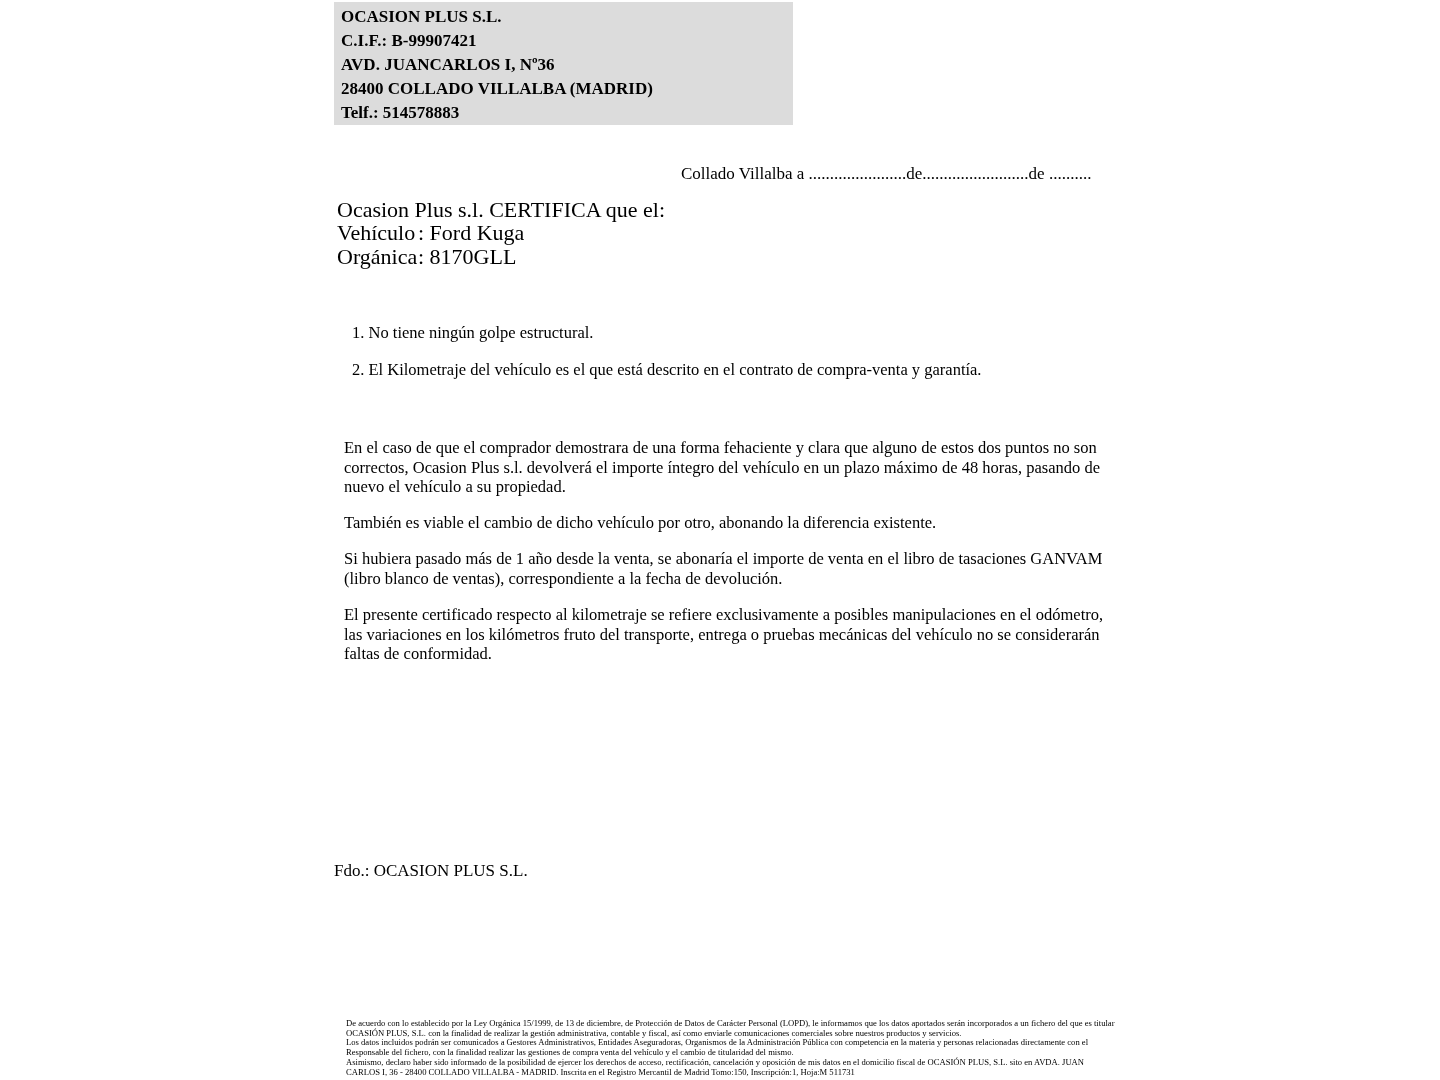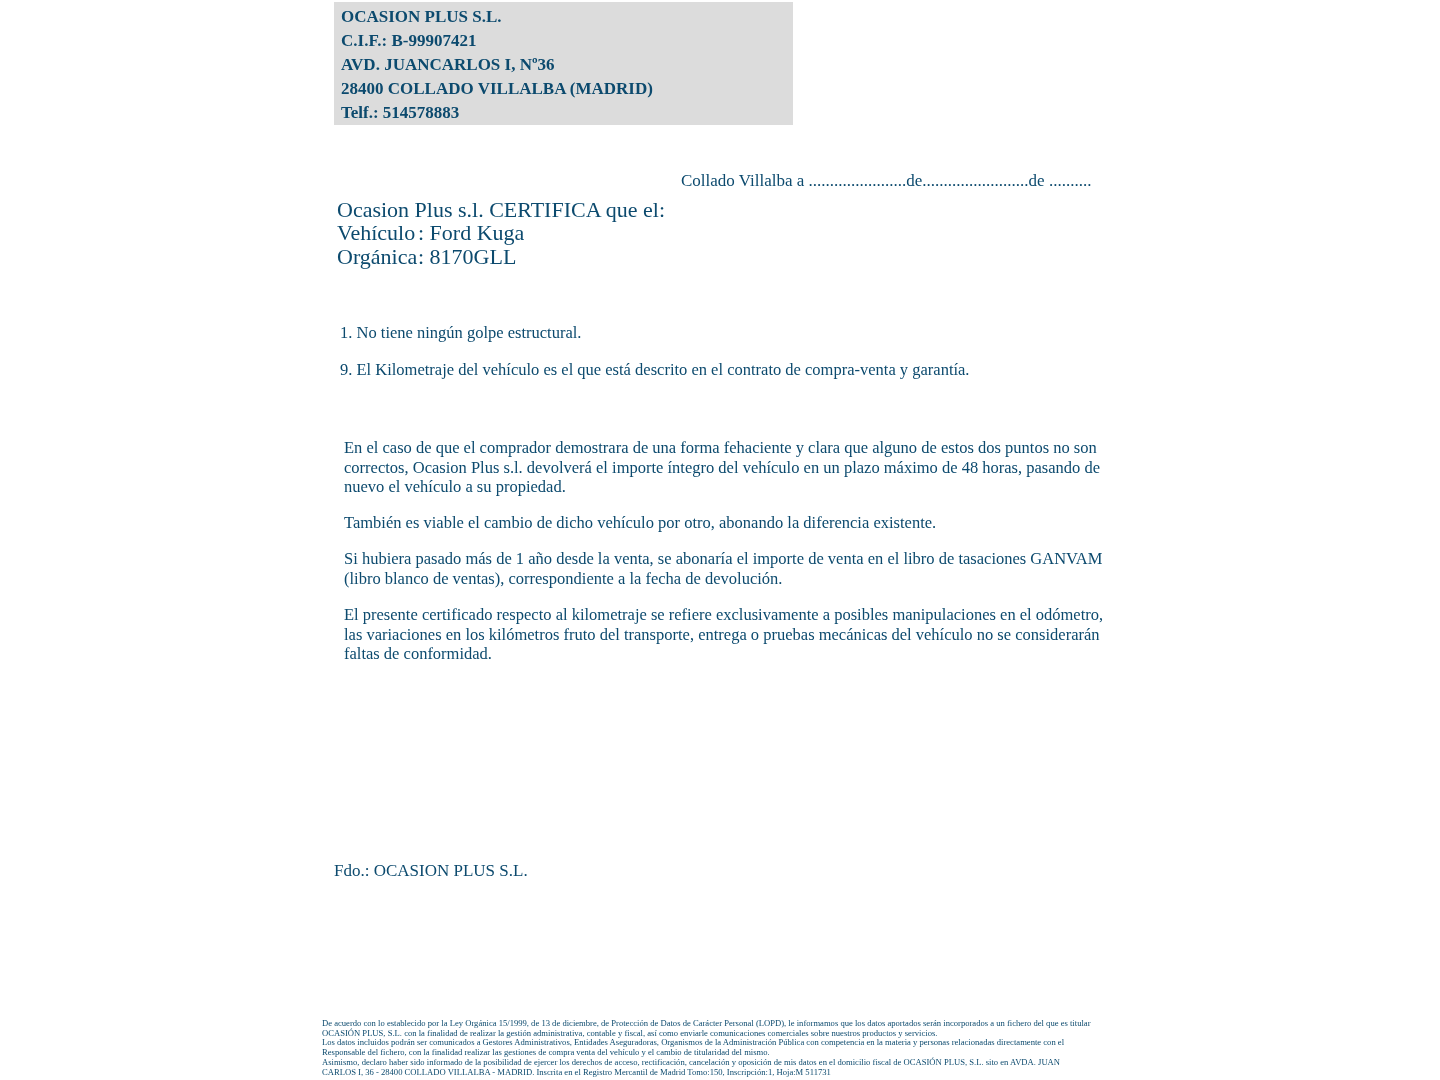--- a/index.html
+++ b/index.html
@@ -3,58 +3,58 @@
 <meta charset="utf-8">
 <style>
   * { margin: 0; padding: 0; box-sizing: border-box; }
   html, body { background: #ffffff; }
   .page {
     position: relative;
     width: 1440px;
     height: 1080px;
     background: #ffffff;
     font-family: "Liberation Serif", serif;
-    color: #0c4a6e;
+    color: #000000;
     overflow: hidden;
   }
   .header-box {
     position: absolute;
     left: 334px;
     top: 2px;
     width: 459px;
     height: 123px;
     background: #dcdcdc;
     padding: 3px 8px 0 7px;
     font-weight: bold;
     font-size: 17px;
     line-height: 24px;
   }
   .date-line {
     position: absolute;
     left: 681px;
-    top: 171px;
+    top: 164px;
     font-size: 17px;
     white-space: nowrap;
     text-align: right;
   }
   .certify-block {
     position: absolute;
     left: 337px;
     top: 198px;
     font-size: 22px;
     line-height: 23.4px;
   }
   .field-row { white-space: nowrap; }
   .field-label {
     display: inline-block;
     min-width: 81px;
   }
   .points-block {
     position: absolute;
-    left: 340px;
+    left: 352px;
     top: 323px;
     width: 766px;
     font-size: 16.5px;
     line-height: 19.6px;
   }
   .points-block .point { margin-bottom: 17.5px; }
   .body-paras {
     position: absolute;
     left: 344px;
     top: 438px;
@@ -64,21 +64,21 @@
   }
   .body-paras p { margin-bottom: 16.5px; }
   .signature-line {
     position: absolute;
     left: 334px;
     top: 861px;
     font-size: 17px;
   }
   .legal-block {
     position: absolute;
-    left: 322px;
+    left: 346px;
     top: 1019px;
     width: 772px;
     font-size: 8.6px;
     line-height: 9.7px;
   }
 </style>
 </head>
 <body>
 
 <div class="page">
@@ -98,21 +98,21 @@
     <div class="field-row">
       <span class="field-label">Vehículo</span><span>: Ford Kuga</span>
     </div>
     <div class="field-row">
       <span class="field-label">Orgánica</span><span>: 8170GLL</span>
     </div>
   </div>
 
   <div class="points-block">
     <div class="point">1. No tiene ningún golpe estructural.</div>
-    <div class="point">9. El Kilometraje del vehículo es el que está descrito en el contrato de compra-venta y garantía.</div>
+    <div class="point">2. El Kilometraje del vehículo es el que está descrito en el contrato de compra-venta y garantía.</div>
   </div>
 
   <div class="body-paras">
     <p>En el caso de que el comprador demostrara de una forma fehaciente y clara que alguno de estos dos puntos no son correctos, Ocasion Plus s.l. devolverá el importe íntegro del vehículo en un plazo máximo de 48 horas, pasando de nuevo el vehículo a su propiedad.</p>
     <p>También es viable el cambio de dicho vehículo por otro, abonando la diferencia existente.</p>
     <p>Si hubiera pasado más de 1 año desde la venta, se abonaría el importe de venta en el libro de tasaciones GANVAM (libro blanco de ventas), correspondiente a la fecha de devolución.</p>
     <p>El presente certificado respecto al kilometraje se refiere exclusivamente a posibles manipulaciones en el odómetro, las variaciones en los kilómetros fruto del transporte, entrega o pruebas mecánicas del vehículo no se considerarán faltas de conformidad.</p>
   </div>
 
   <div class="signature-line">Fdo.: OCASION PLUS S.L.</div>

